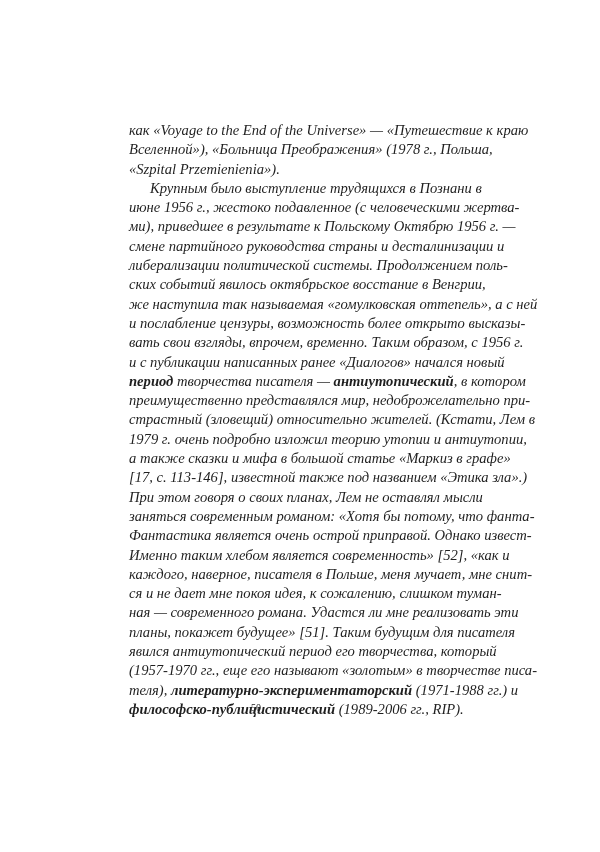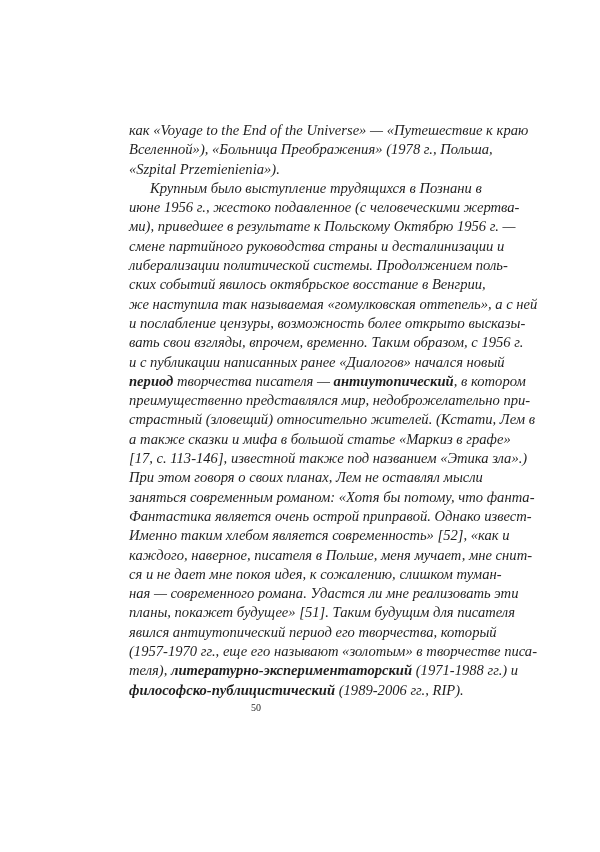--- a/index.html
+++ b/index.html
@@ -51,20 +51,21 @@
     <span class="line"><span>смене партийного руководства страны и десталинизации и</span></span>
     <span class="line"><span>либерализации политической системы. Продолжением поль-</span></span>
     <span class="line"><span>ских событий явилось октябрьское восстание в Венгрии,</span></span>
     <span class="line"><span>же наступила так называемая «гомулковская оттепель», а с ней</span></span>
     <span class="line"><span>и послабление цензуры, возможность более открыто высказы-</span></span>
     <span class="line"><span>вать свои взгляды, впрочем, временно. Таким образом, с 1956 г.</span></span>
     <span class="line"><span>и с публикации написанных ранее «Диалогов» начался новый</span></span>
     <span class="line"><b>период</b><span> творчества писателя — </span><b>антиутопический</b><span>, в котором</span></span>
     <span class="line"><span>преимущественно представлялся мир, недоброжелательно при-</span></span>
     <span class="line"><span>страстный (зловещий) относительно жителей. (Кстати, Лем в</span></span>
+    <span class="line"><span>1979 г. очень подробно изложил теорию утопии и антиутопии,</span></span>
     <span class="line"><span>а также сказки и мифа в большой статье «Маркиз в графе»</span></span>
     <span class="line"><span>[17, с. 113-146], известной также под названием «Этика зла».)</span></span>
     <span class="line"><span>При этом говоря о своих планах, Лем не оставлял мысли</span></span>
     <span class="line"><span>заняться современным романом: «Хотя бы потому, что фанта-</span></span>
     <span class="line"><span>Фантастика является очень острой приправой. Однако извест-</span></span>
     <span class="line"><span>Именно таким хлебом является современность» [52], «как и</span></span>
     <span class="line"><span>каждого, наверное, писателя в Польше, меня мучает, мне снит-</span></span>
     <span class="line"><span>ся и не дает мне покоя идея, к сожалению, слишком туман-</span></span>
     <span class="line"><span>ная — современного романа. Удастся ли мне реализовать эти</span></span>
     <span class="line"><span>планы, покажет будущее» [51]. Таким будущим для писателя</span></span>

